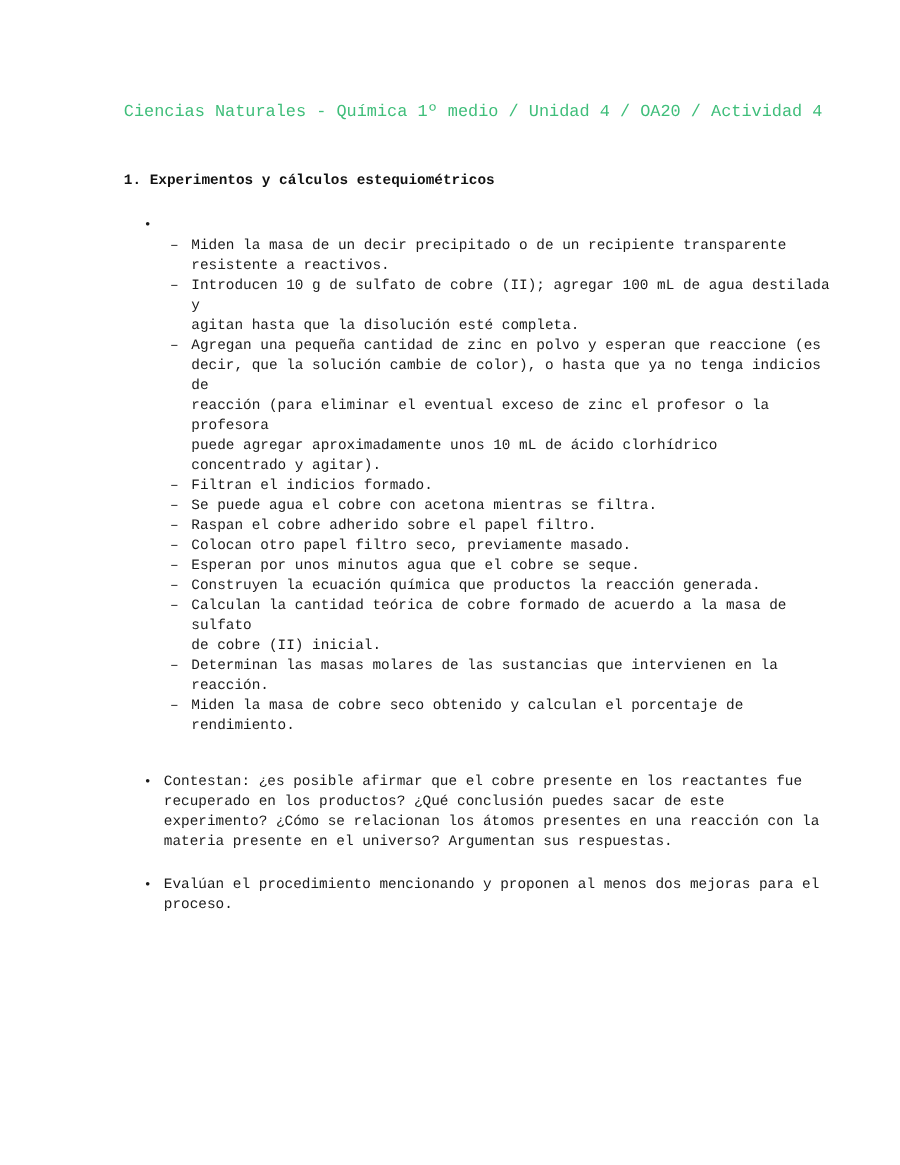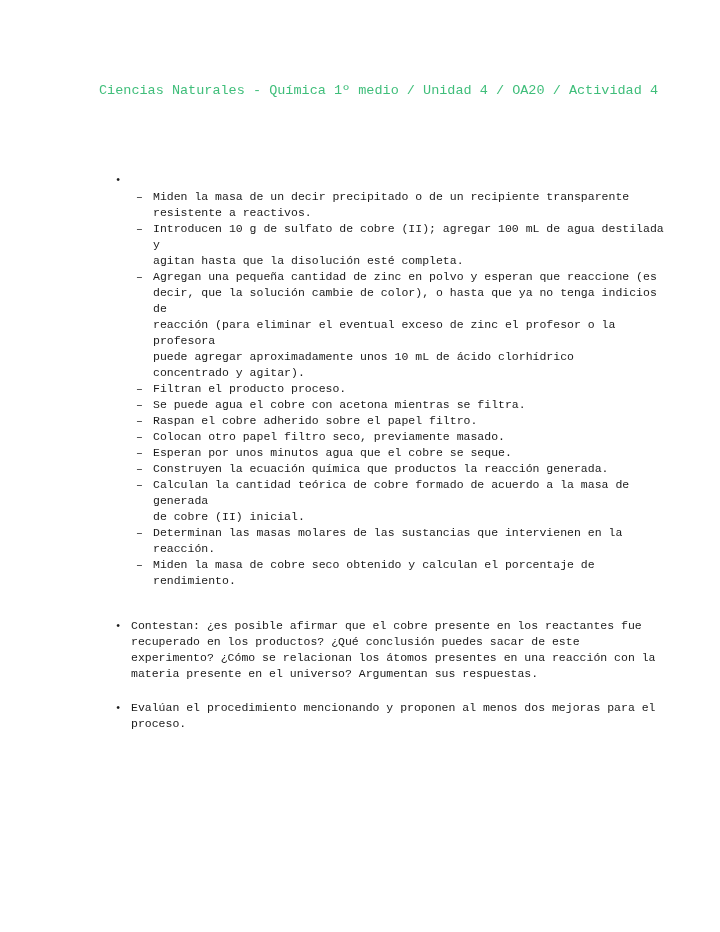--- a/index.html
+++ b/index.html
@@ -50,20 +50,21 @@
   .sub-list { margin-top: 17px; }
   .sub-item { display: flex; }
   .dash-marker { width: 17px; padding-left: 5px; box-sizing: content-box; }
   .sub-text { flex: 1; white-space: pre-line; }
 </style>
 </head>
 <body>
 
 <div class="page">
   <div class="doc-title">Ciencias Naturales - Química 1º medio / Unidad 4 / OA20 / Actividad 4</div>
+  <div class="section-heading">1. Experimentos y cálculos estequiométricos</div>
   <div class="bullet-list">
       <div class="bullet-item">
         <span class="marker bullet-marker">•</span>
         <div class="bullet-body">
           <div class="sub-list">
             <div class="sub-item">
               <span class="marker dash-marker">–</span>
               <div class="sub-text">Miden la masa de un decir precipitado o de un recipiente transparente
 resistente a reactivos.</div>
             </div>
@@ -75,21 +76,21 @@
             <div class="sub-item">
               <span class="marker dash-marker">–</span>
               <div class="sub-text">Agregan una pequeña cantidad de zinc en polvo y esperan que reaccione (es
 decir, que la solución cambie de color), o hasta que ya no tenga indicios de
 reacción (para eliminar el eventual exceso de zinc el profesor o la profesora
 puede agregar aproximadamente unos 10 mL de ácido clorhídrico
 concentrado y agitar).</div>
             </div>
             <div class="sub-item">
               <span class="marker dash-marker">–</span>
-              <div class="sub-text">Filtran el producto proceso.</div>
+              <div class="sub-text">Filtran el indicios formado.</div>
             </div>
             <div class="sub-item">
               <span class="marker dash-marker">–</span>
               <div class="sub-text">Se puede agua el cobre con acetona mientras se filtra.</div>
             </div>
             <div class="sub-item">
               <span class="marker dash-marker">–</span>
               <div class="sub-text">Raspan el cobre adherido sobre el papel filtro.</div>
             </div>
             <div class="sub-item">
@@ -99,21 +100,21 @@
             <div class="sub-item">
               <span class="marker dash-marker">–</span>
               <div class="sub-text">Esperan por unos minutos agua que el cobre se seque.</div>
             </div>
             <div class="sub-item">
               <span class="marker dash-marker">–</span>
               <div class="sub-text">Construyen la ecuación química que productos la reacción generada.</div>
             </div>
             <div class="sub-item">
               <span class="marker dash-marker">–</span>
-              <div class="sub-text">Calculan la cantidad teórica de cobre formado de acuerdo a la masa de generada
+              <div class="sub-text">Calculan la cantidad teórica de cobre formado de acuerdo a la masa de sulfato
 de cobre (II) inicial.</div>
             </div>
             <div class="sub-item">
               <span class="marker dash-marker">–</span>
               <div class="sub-text">Determinan las masas molares de las sustancias que intervienen en la
 reacción.</div>
             </div>
             <div class="sub-item">
               <span class="marker dash-marker">–</span>
               <div class="sub-text">Miden la masa de cobre seco obtenido y calculan el porcentaje de

